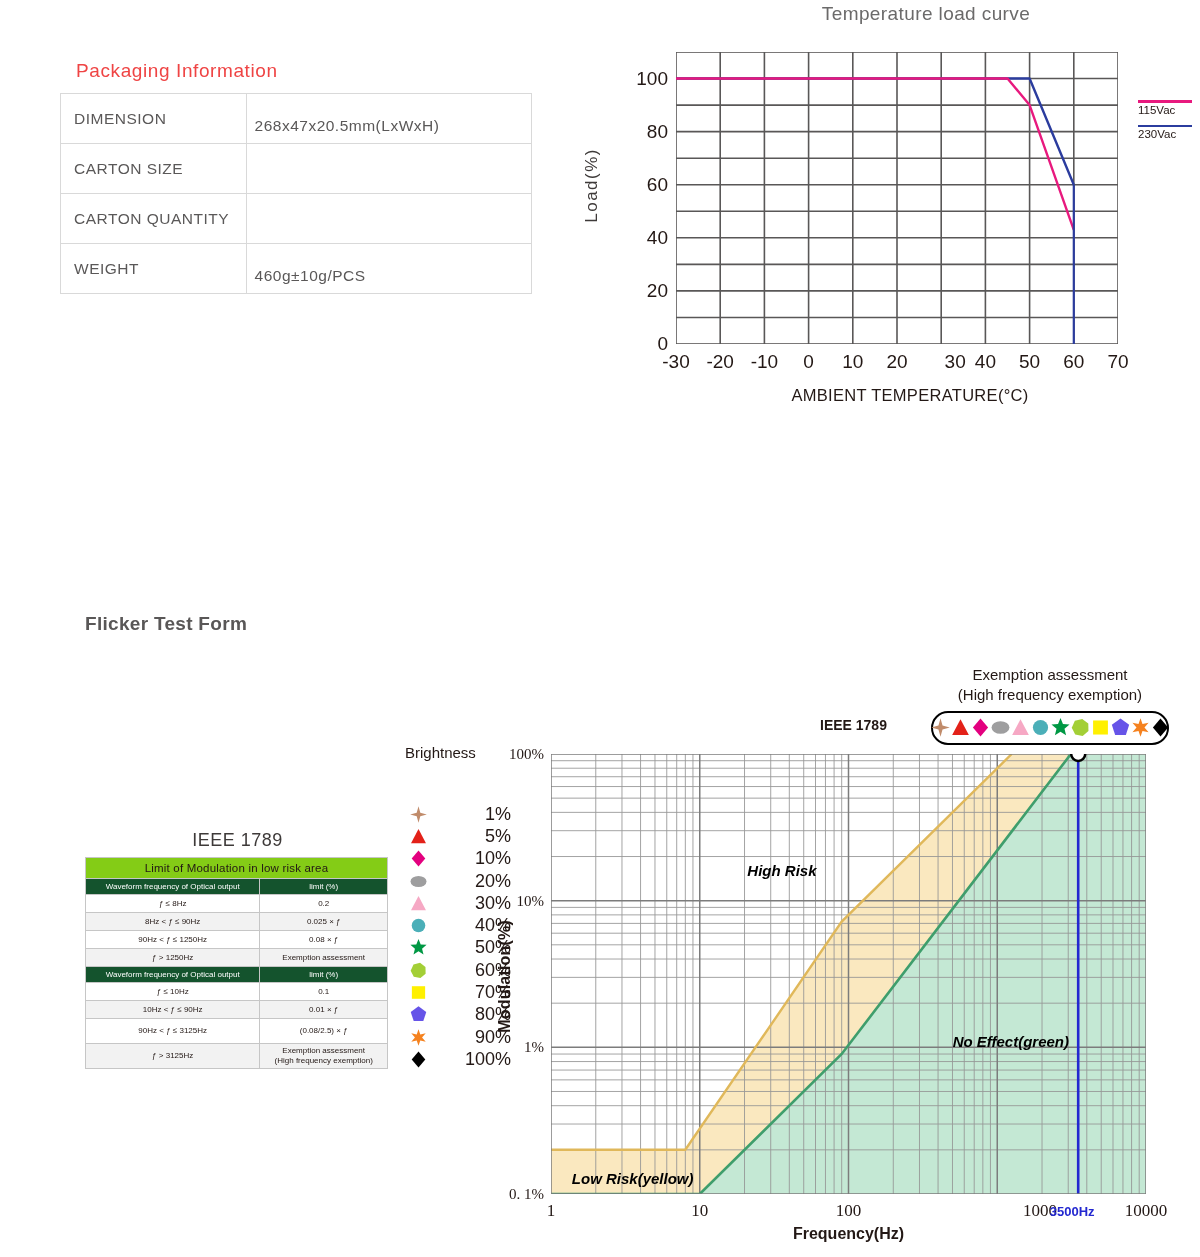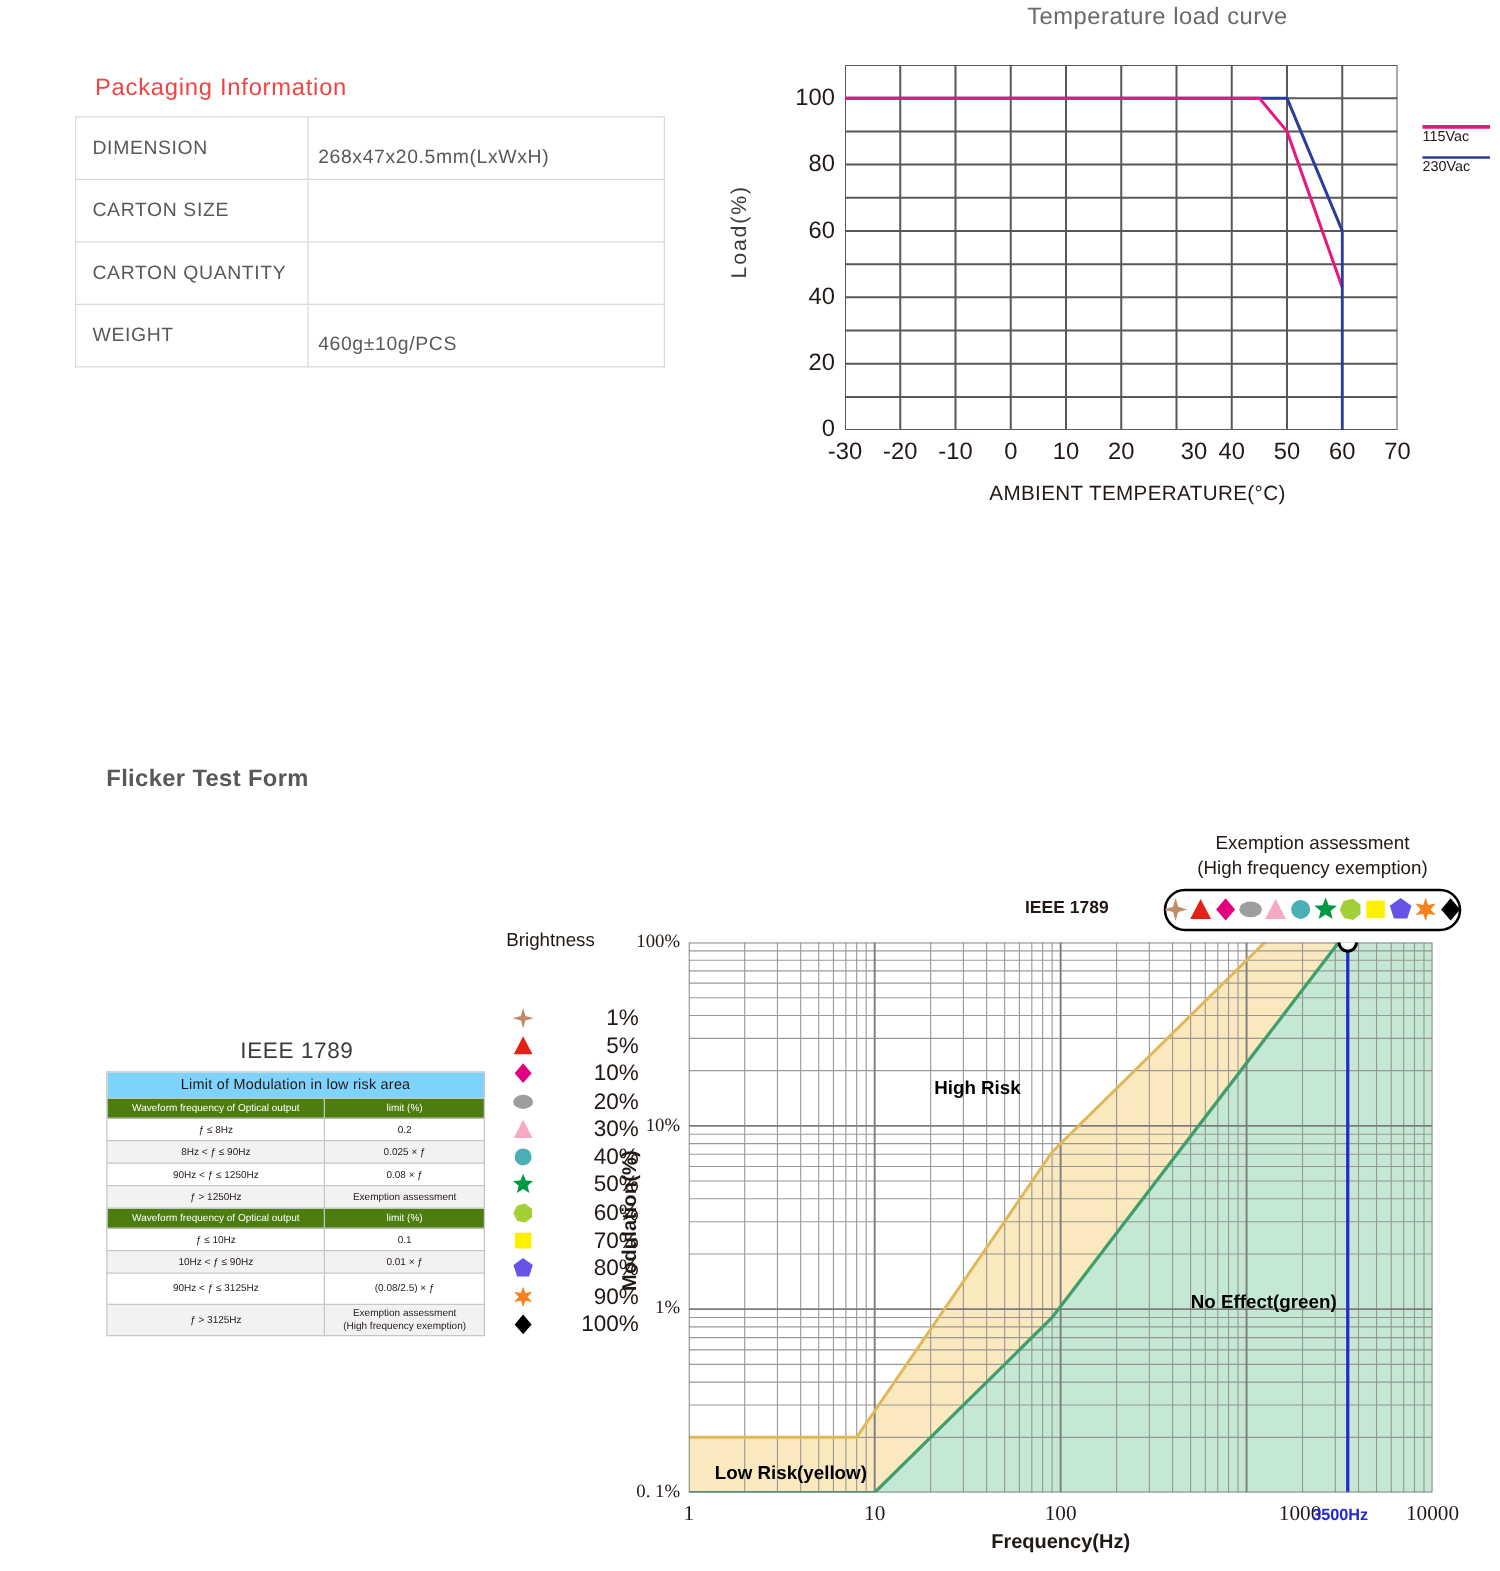--- a/index.html
+++ b/index.html
@@ -80,23 +80,23 @@
   }
   #ieee-table {
     width: 303px; border-collapse: collapse; border: 1px solid #9a9a9a;
     background: #fff;
   }
   #ieee-table td {
     border: 1px solid #c6c6c6; font-size: 8px; text-align: center;
     color: #231815; padding: 2px 2px; height: 18px; line-height: 1.25;
   }
   #ieee-table td.section {
-    font-size: 11.5px; background: #7dd3fc; height: 21px; letter-spacing: 0.2px;
-  }
-  #ieee-table td.hdr { background: #4d7c0f; color: #ffffff; font-size: 8px; height: 16px; margin-top: 20px; }
+    font-size: 11.5px; background: #84cc16; height: 21px; letter-spacing: 0.2px;
+  }
+  #ieee-table td.hdr { background: #14532d; color: #ffffff; font-size: 8px; height: 16px; margin-top: 20px; }
   #ieee-table td.alt { background: #f2f2f2; }
   #ieee-table td.tall { height: 25px; }
   #ieee-table td.col1 { width: 175px; }
   #ieee-table td.col2 { width: 128px; }
 
   
   #brightness-block { position: absolute; left: 405px; top: 744px; width: 110px; }
   #brightness-heading { font-size: 15px; color: #231815; font-weight: 400; margin-bottom: 42px; }
   .bright-row { display: flex; align-items: center; height: 22.3px; }
   .bright-marker { width: 26px; text-align: center; display: flex; justify-content: center; align-items: center; }
@@ -138,20 +138,21 @@
     padding-top: 7px; font-size: 17px; color: #231815;
     font-family: "Liberation Serif", serif; white-space: nowrap;
   }
   .flick-x-tick.hz {
     font-size: 13px; font-weight: bold; color: #2328d0;
     font-family: "Liberation Sans", sans-serif; padding-top: 10px;
   }
   .region-label {
     position: absolute; font-size: 15px; font-weight: bold; color: #000;
     white-space: nowrap;
+    font-style: italic;
   }
 </style>
 </head>
 <body>
 
 <div id="packaging-section">
   <div id="packaging-title">Packaging Information</div>
   <table id="packaging-table">
     <tbody>
       <tr>

